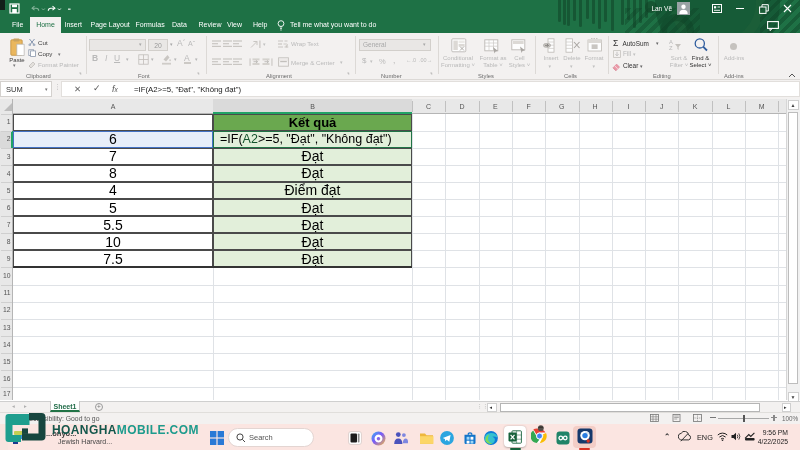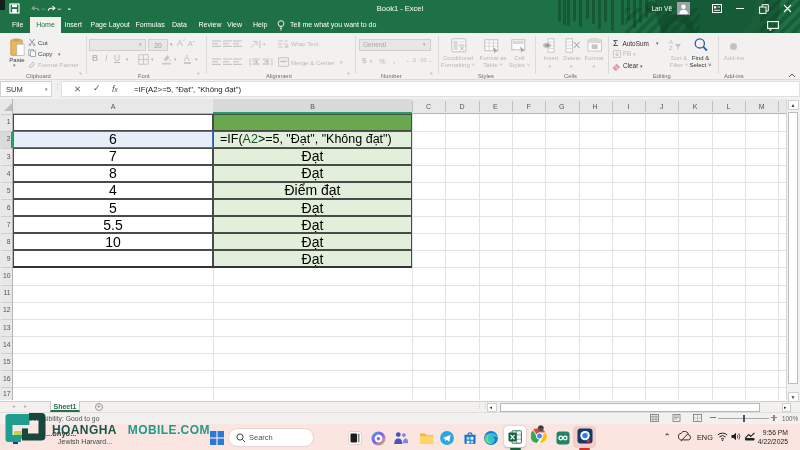--- a/index.html
+++ b/index.html
@@ -38,21 +38,20 @@
 <rect x="3" y="1.6" width="5" height="2.6" fill="#fff"></rect>
 <rect x="3.2" y="6" width="4.6" height="4" fill="#fff"></rect>
 <path d="M25.5 3.2 l-2.4 2 2.4 2" fill="none" stroke="#86b49b" stroke-width="1.1"></path>
 <path d="M23.5 5.2 h3.6 q2.6 0 2.6 2.6" fill="none" stroke="#86b49b" stroke-width="1.1"></path>
 <path d="M33 5.5 l1.4 1.5 1.4-1.5" fill="none" stroke="#86b49b" stroke-width="0.9"></path>
 <path d="M43.5 3.2 l2.4 2 -2.4 2" fill="none" stroke="#fff" stroke-width="1.1"></path>
 <path d="M45.5 5.2 h-3.6 q-2.6 0-2.6 2.6" fill="none" stroke="#fff" stroke-width="1.1"></path>
 <path d="M49 5.5 l1.4 1.5 1.4-1.5" fill="none" stroke="#fff" stroke-width="0.9"></path>
 <rect x="59" y="5.5" width="2.6" height="1.4" fill="#cfe3d8"></rect>
 </svg>
-<div class="abs" style="left:300px;top:3.5px;width:200px;text-align:center;font-size:7.5px;color:#fff;">Book1 - Excel</div>
 <div class="abs" style="left:636px;top:5px;width:36px;text-align:right;font-size:6.5px;color:#fff;">Lan Vẽ</div>
 <div class="abs" style="left:677px;top:2px;width:13px;height:13px;background:#99a2a4;"></div>
 <svg class="abs" style="left:677px;top:2px;" width="13" height="13" viewBox="0 0 13 13">
       <circle cx="6.5" cy="4.7" r="2.2" fill="#fff"></circle>
       <path d="M2.3 12 q0-4.2 4.2-4.2 q4.2 0 4.2 4.2 z" fill="#fff"></path>
     </svg>
 <svg class="abs" style="left:712px;top:4px;" width="10" height="9" viewBox="0 0 10 9">
       <rect x="0.5" y="0.5" width="9" height="8" fill="none" stroke="#fff" stroke-width="1"></rect>
       <rect x="2" y="2.2" width="2.2" height="2.2" fill="#fff"></rect>
       <path d="M5.5 3 h2.5 M2 6.3 h6" stroke="#fff" stroke-width="0.9"></path>
@@ -399,20 +398,21 @@
 <div class="abs" style="left:13px;top:267.4px;width:773px;height:1px;background:#dfe2e6;"></div>
 <div class="abs" style="left:13px;top:284.5px;width:773px;height:1px;background:#dfe2e6;"></div>
 <div class="abs" style="left:13px;top:301.6px;width:773px;height:1px;background:#dfe2e6;"></div>
 <div class="abs" style="left:13px;top:318.7px;width:773px;height:1px;background:#dfe2e6;"></div>
 <div class="abs" style="left:13px;top:335.8px;width:773px;height:1px;background:#dfe2e6;"></div>
 <div class="abs" style="left:13px;top:352.9px;width:773px;height:1px;background:#dfe2e6;"></div>
 <div class="abs" style="left:13px;top:370.0px;width:773px;height:1px;background:#dfe2e6;"></div>
 <div class="abs" style="left:13px;top:387.1px;width:773px;height:1px;background:#dfe2e6;"></div>
 <div class="abs" style="left:13px;top:113.5px;width:200px;height:17.1px;background:#fff;border:1px solid #4a4a4a;"></div>
 <div class="abs" style="left:213px;top:113.5px;width:199px;height:17.1px;background:#6aa84f;border:1px solid #4a4a4a;"></div>
+<div class="abs" style="left:213px;top:113.5px;width:199px;height:17.1px;display:flex;align-items:center;justify-content:center;font-size:13px;font-weight:bold;color:#000;white-space:nowrap;">Kết quả</div>
 <div class="abs" style="left:13px;top:130.6px;width:200px;height:17.1px;background:#e7eef9;border:1px solid #4472c4;"></div>
 <div class="abs" style="left:13px;top:130.6px;width:200px;height:17.1px;display:flex;align-items:center;justify-content:center;font-size:14px;font-weight:normal;color:#000;white-space:nowrap;">6</div>
 <div class="abs" style="left:213px;top:130.6px;width:199px;height:17.1px;background:#e2efda;border:1.5px solid #217346;"></div>
 <div class="abs" style="left:220px;top:130.6px;width:192px;height:17.1px;display:flex;align-items:center;font-size:12.5px;color:#000;white-space:nowrap;">=IF(<span style="color:#14532d;">A2</span>&gt;=5, "Đạt", "Không đạt")</div>
 <div class="abs" style="left:13px;top:147.7px;width:200px;height:17.1px;background:#fff;border:1px solid #4a4a4a;"></div>
 <div class="abs" style="left:13px;top:147.7px;width:200px;height:17.1px;display:flex;align-items:center;justify-content:center;font-size:14px;font-weight:normal;color:#000;white-space:nowrap;">7</div>
 <div class="abs" style="left:213px;top:147.7px;width:199px;height:17.1px;background:#e2efda;border:1px solid #4a4a4a;"></div>
 <div class="abs" style="left:213px;top:147.7px;width:199px;height:17.1px;display:flex;align-items:center;justify-content:center;font-size:14px;font-weight:normal;color:#000;white-space:nowrap;">Đạt</div>
 <div class="abs" style="left:13px;top:164.8px;width:200px;height:17.1px;background:#fff;border:1px solid #4a4a4a;"></div>
 <div class="abs" style="left:13px;top:164.8px;width:200px;height:17.1px;display:flex;align-items:center;justify-content:center;font-size:14px;font-weight:normal;color:#000;white-space:nowrap;">8</div>
@@ -428,20 +428,21 @@
 <div class="abs" style="left:213px;top:199.0px;width:199px;height:17.1px;display:flex;align-items:center;justify-content:center;font-size:14px;font-weight:normal;color:#000;white-space:nowrap;">Đạt</div>
 <div class="abs" style="left:13px;top:216.1px;width:200px;height:17.1px;background:#fff;border:1px solid #4a4a4a;"></div>
 <div class="abs" style="left:13px;top:216.1px;width:200px;height:17.1px;display:flex;align-items:center;justify-content:center;font-size:14px;font-weight:normal;color:#000;white-space:nowrap;">5.5</div>
 <div class="abs" style="left:213px;top:216.1px;width:199px;height:17.1px;background:#e2efda;border:1px solid #4a4a4a;"></div>
 <div class="abs" style="left:213px;top:216.1px;width:199px;height:17.1px;display:flex;align-items:center;justify-content:center;font-size:14px;font-weight:normal;color:#000;white-space:nowrap;">Đạt</div>
 <div class="abs" style="left:13px;top:233.2px;width:200px;height:17.1px;background:#fff;border:1px solid #4a4a4a;"></div>
 <div class="abs" style="left:13px;top:233.2px;width:200px;height:17.1px;display:flex;align-items:center;justify-content:center;font-size:14px;font-weight:normal;color:#000;white-space:nowrap;">10</div>
 <div class="abs" style="left:213px;top:233.2px;width:199px;height:17.1px;background:#e2efda;border:1px solid #4a4a4a;"></div>
 <div class="abs" style="left:213px;top:233.2px;width:199px;height:17.1px;display:flex;align-items:center;justify-content:center;font-size:14px;font-weight:normal;color:#000;white-space:nowrap;">Đạt</div>
 <div class="abs" style="left:13px;top:250.3px;width:200px;height:17.1px;background:#fff;border:1px solid #4a4a4a;"></div>
+<div class="abs" style="left:13px;top:250.3px;width:200px;height:17.1px;display:flex;align-items:center;justify-content:center;font-size:14px;font-weight:normal;color:#000;white-space:nowrap;">7.5</div>
 <div class="abs" style="left:213px;top:250.3px;width:199px;height:17.1px;background:#e2efda;border:1px solid #4a4a4a;"></div>
 <div class="abs" style="left:213px;top:250.3px;width:199px;height:17.1px;display:flex;align-items:center;justify-content:center;font-size:14px;font-weight:normal;color:#000;white-space:nowrap;">Đạt</div>
 <div class="abs" style="left:13px;top:266.4px;width:399px;height:1.7px;background:#333;"></div>
 <div class="abs" style="left:786px;top:99px;width:14px;height:301px;background:#f1f1f1;border-left:1px solid #d6d6d6;"></div>
 <div class="abs" style="left:787.5px;top:100px;width:11px;height:10px;background:#fff;border:1px solid #cfcfcf;text-align:center;font-size:5px;color:#444;line-height:9px;">▲</div>
 <div class="abs" style="left:788px;top:112px;width:9.5px;height:272px;background:#fff;border:1px solid #bdbdbd;"></div>
 <div class="abs" style="left:787.5px;top:391.5px;width:11px;height:10px;background:#fff;border:1px solid #cfcfcf;text-align:center;font-size:5px;color:#444;line-height:9px;">▼</div>
 <div class="abs" style="left:0;top:401px;width:800px;height:11px;background:#f3f1f0;border-top:1px solid #cfcfcf;"></div>
 <div class="abs" style="left:12px;top:403px;font-size:5.5px;color:#b0b0b0;">◂</div>
 <div class="abs" style="left:24px;top:403px;font-size:5.5px;color:#b0b0b0;">▸</div>
@@ -592,13 +593,13 @@
 <div class="abs" style="left:12.7px;top:440px;width:5.5px;height:3.5px;background:#1b3a8f;"></div>
 <svg class="abs" style="left:0px;top:408px;" width="50" height="40" viewBox="0 0 50 40">
 <g>
 <path d="M8.5 6 H29.5 V13 H24 V17 H12.5 V27 H21 V34 H8.5 Q5.5 34 5.5 31 V9 Q5.5 6 8.5 6 Z" fill="#1f9e8e"></path>
 <rect x="23" y="6" width="6.5" height="11" fill="#1f9e8e"></rect>
 <path d="M41.5 5 H29 V12 H38.5 V25.5 H22 V32.5 H41.5 Q45.5 32.5 45.5 28.5 V9 Q45.5 5 41.5 5 Z" fill="#17463f"></path>
 <path d="M22 20.4 h6 v5.5 h-6 z" fill="#17463f"></path>
 <rect x="29" y="5" width="9.5" height="7" fill="#17463f"></rect>
 </g>
 </svg>
-<div class="abs" style="left:52px;top:423px;font-size:12px;font-weight:bold;letter-spacing:0.4px;color:#14574c;">HOANGHA<span style="color:#1d9b8d;margin-left:11px;">MOBILE.COM</span></div>
+<div class="abs" style="left:52px;top:423px;font-size:12px;font-weight:bold;letter-spacing:0.4px;color:#14574c;">HOANGHA<span style="color:#1d9b8d;">MOBILE.COM</span></div>
 </div>
 </body></html>

